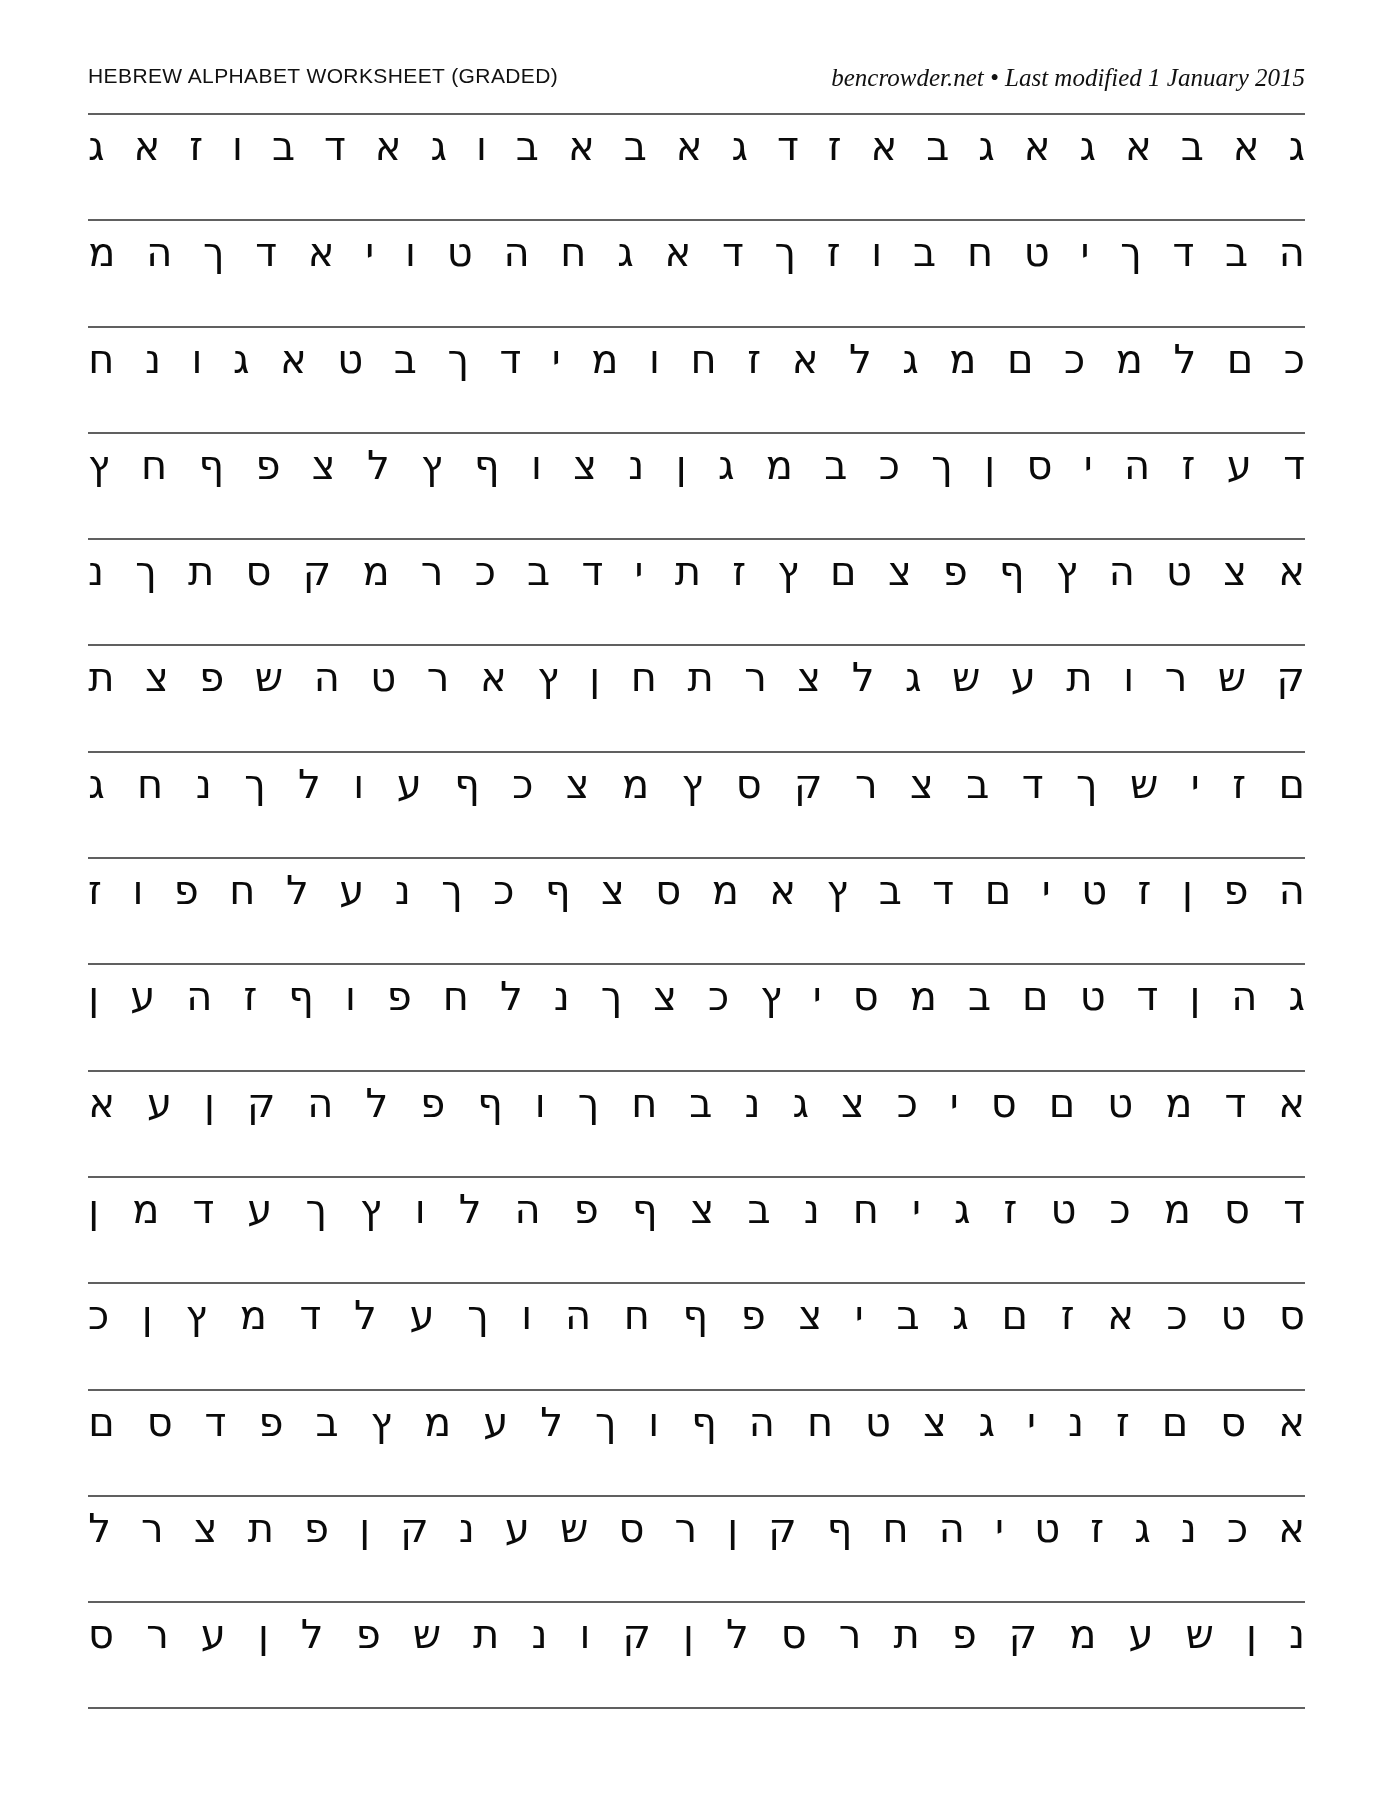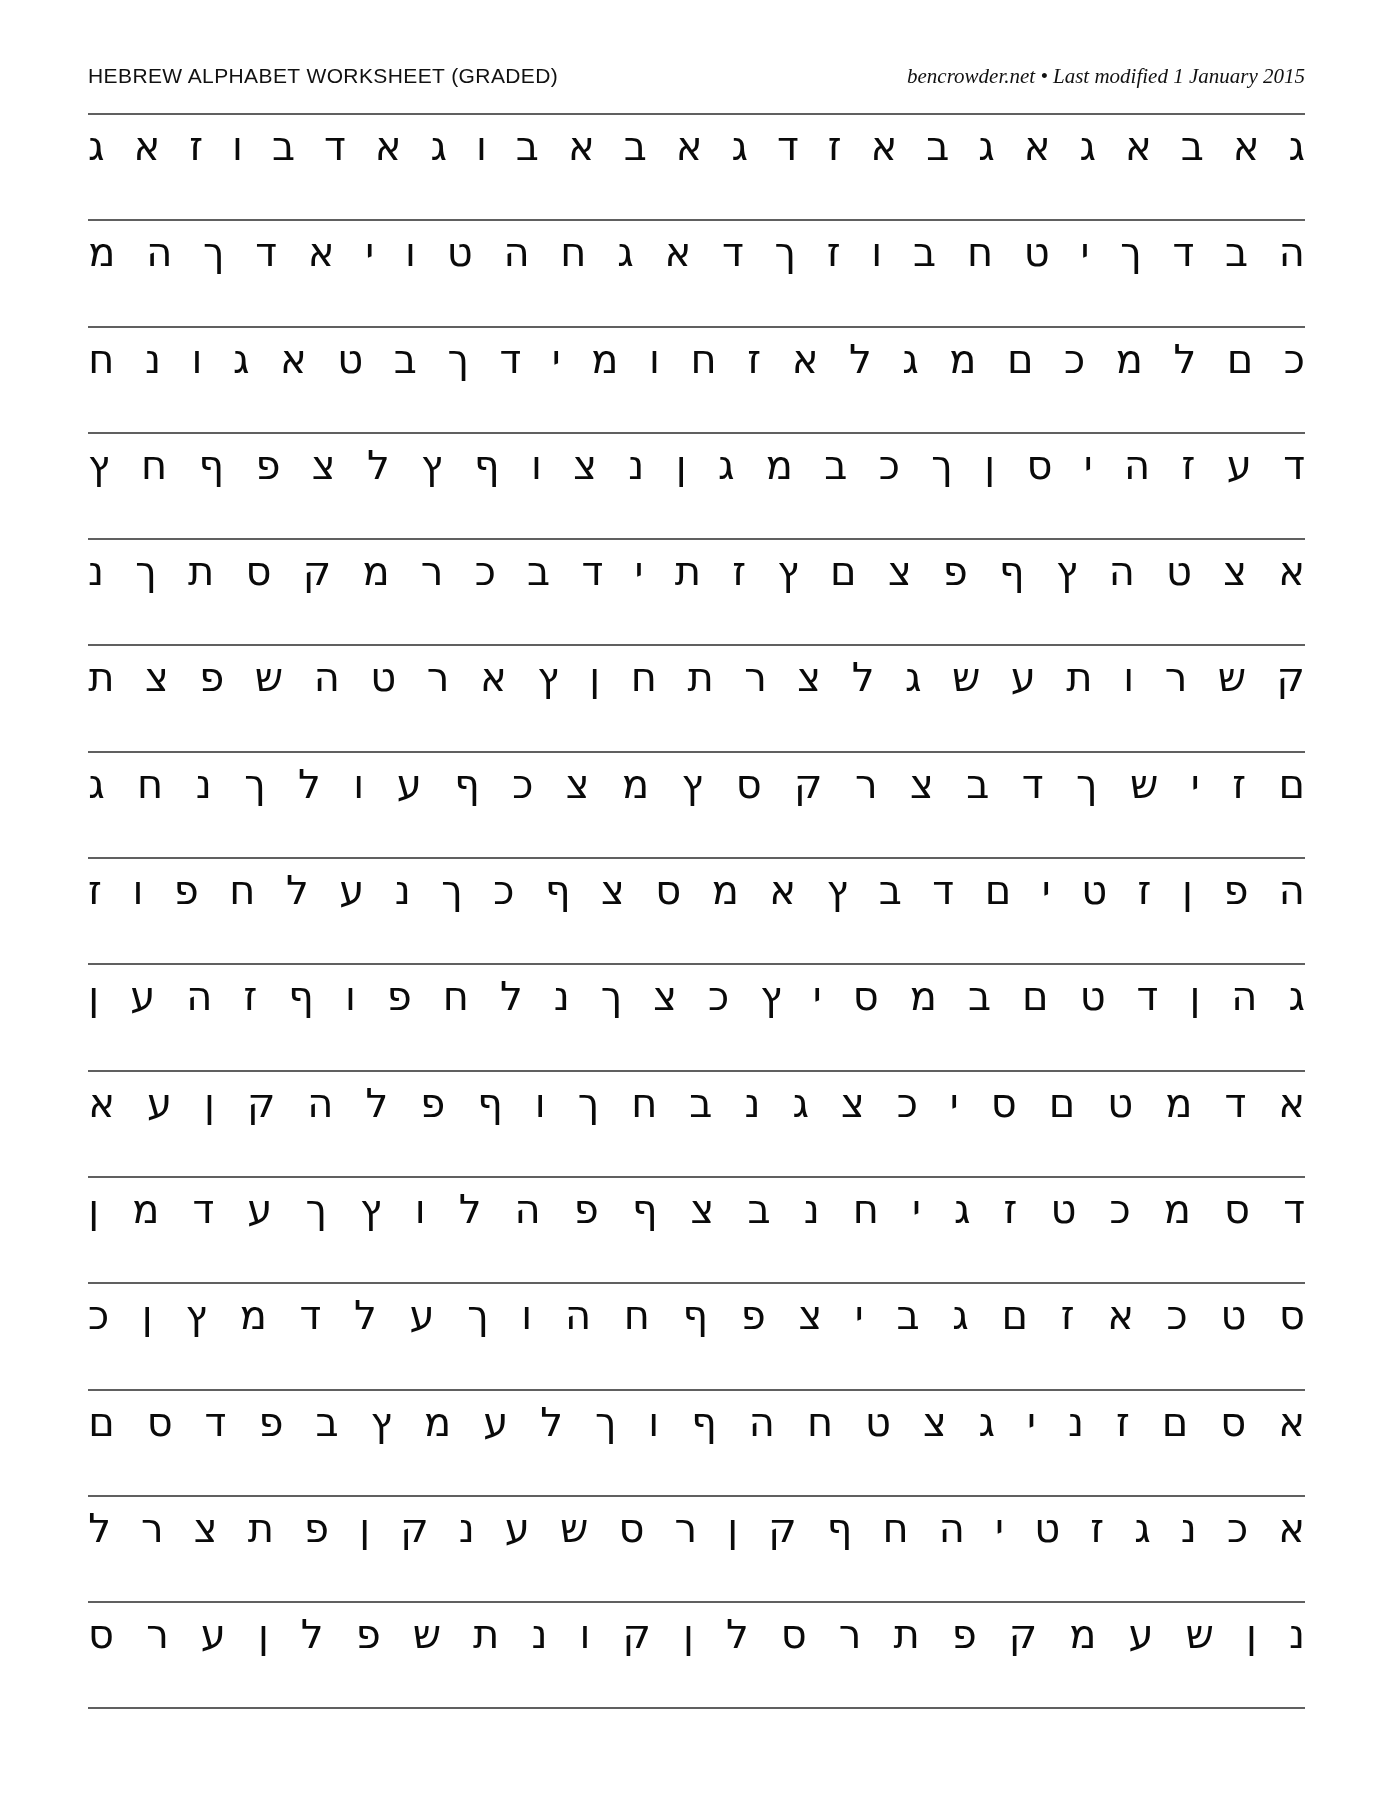--- a/index.html
+++ b/index.html
@@ -28,21 +28,21 @@
   .title {
     font-family: "Liberation Sans", sans-serif;
     font-size: 21px;
     font-weight: normal;
     letter-spacing: 0.4px;
     color: #111111;
   }
   .credit {
     font-family: "Liberation Serif", serif;
     font-style: italic;
-    font-size: 21px;
+    font-size: 25px;
     color: #111111;
   }
   .rows {
     position: absolute;
     left: 88px;
     right: 95px;
     top: 113px;
   }
   .letter-row {
     box-sizing: border-box;

